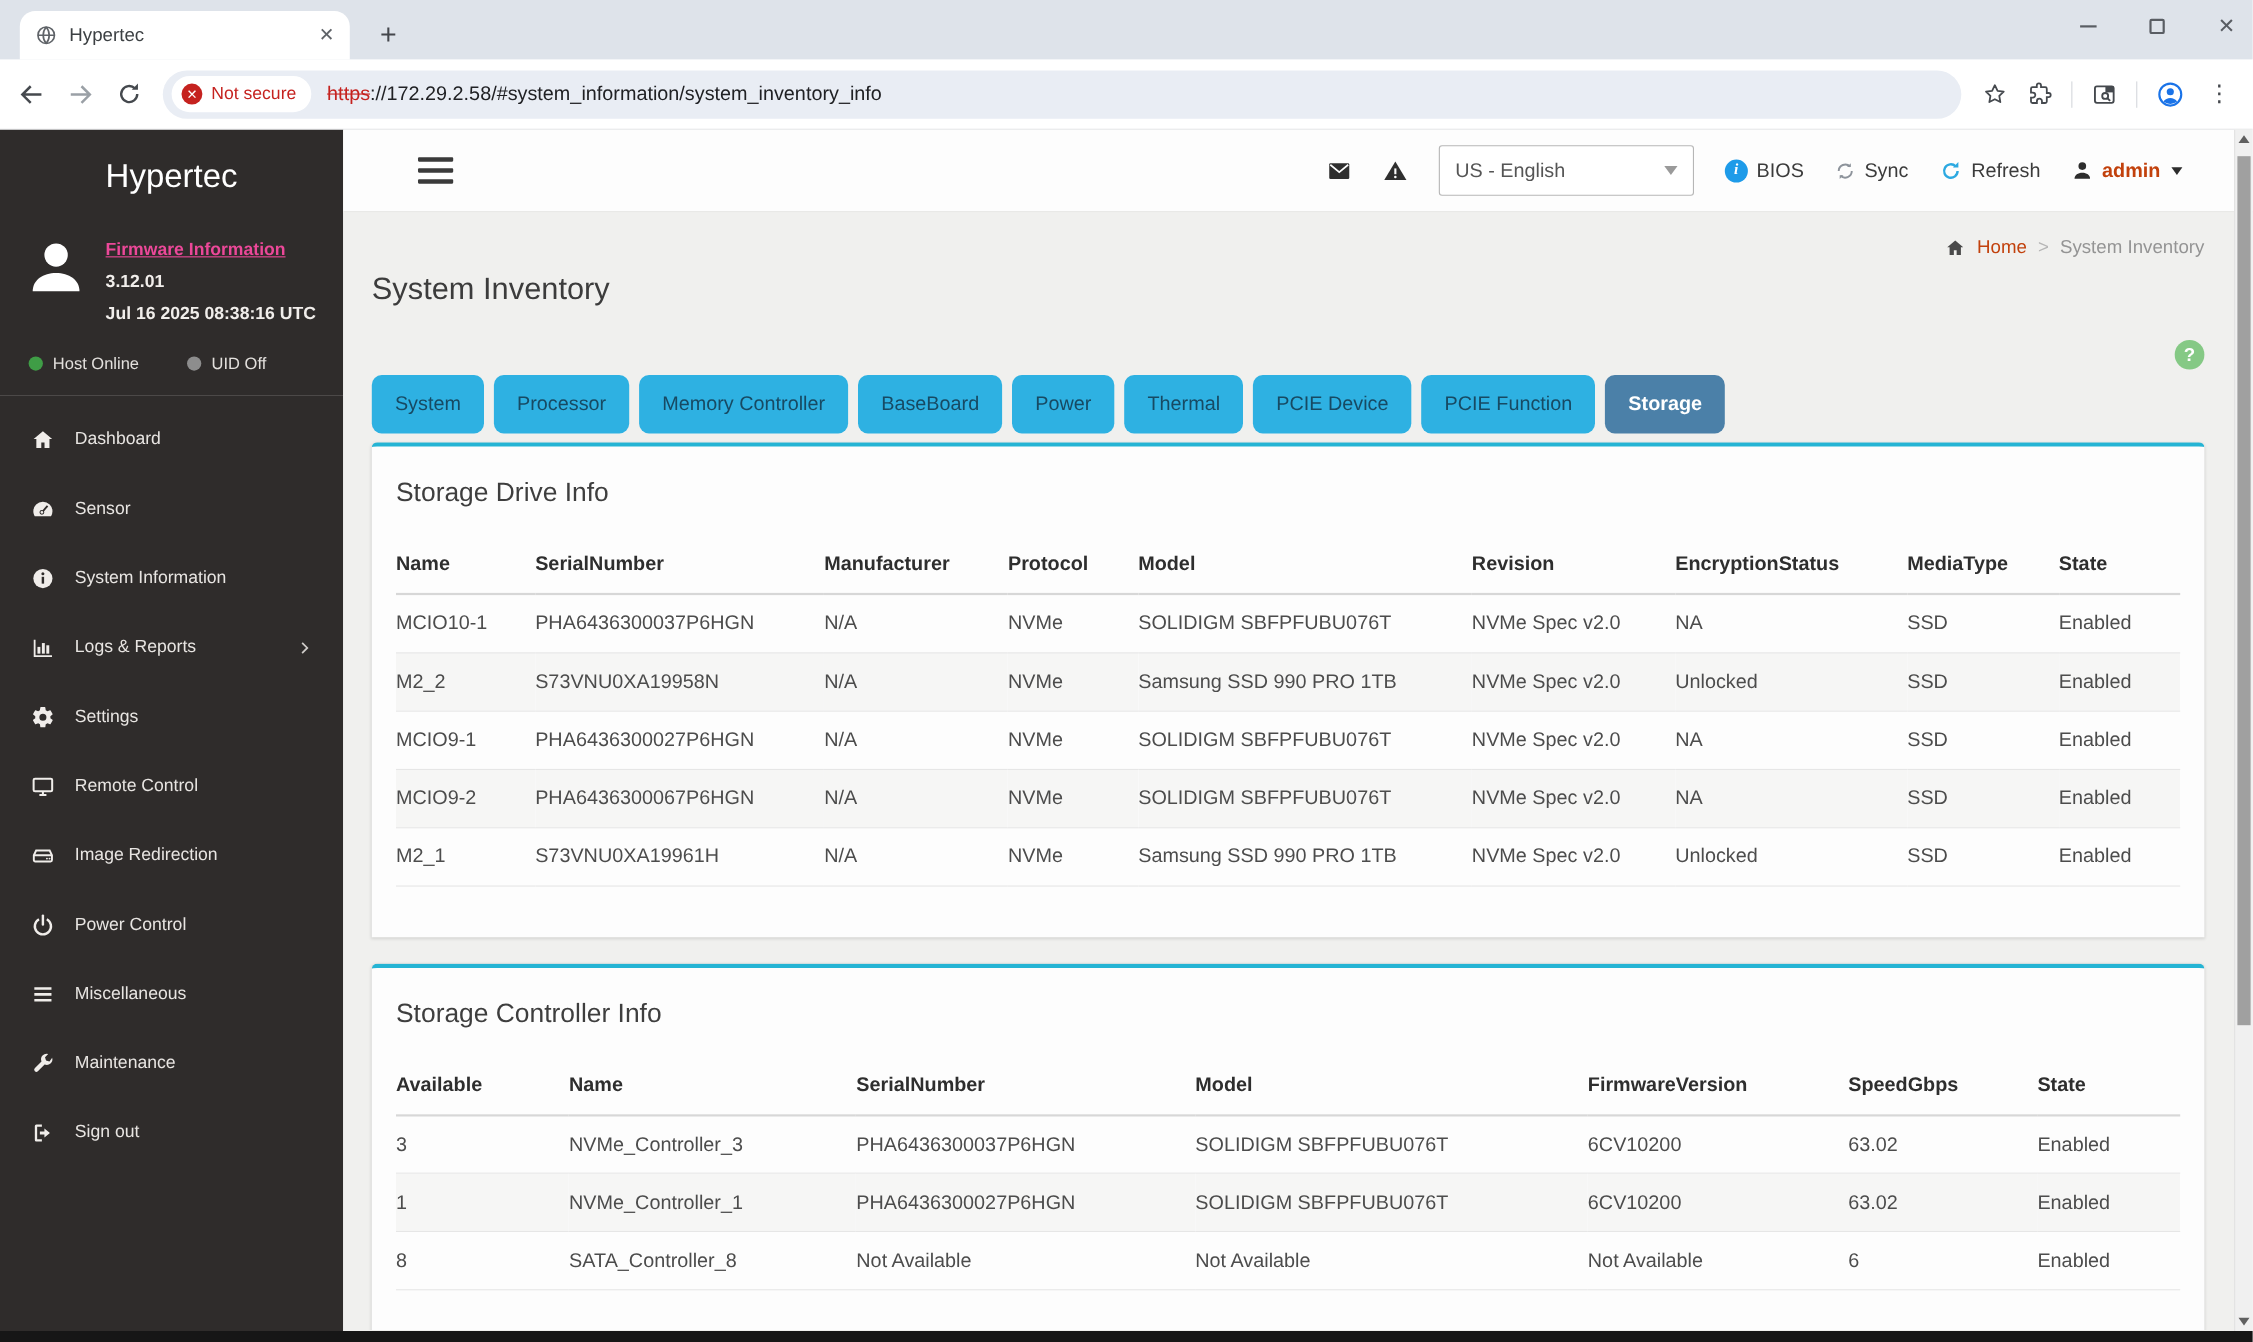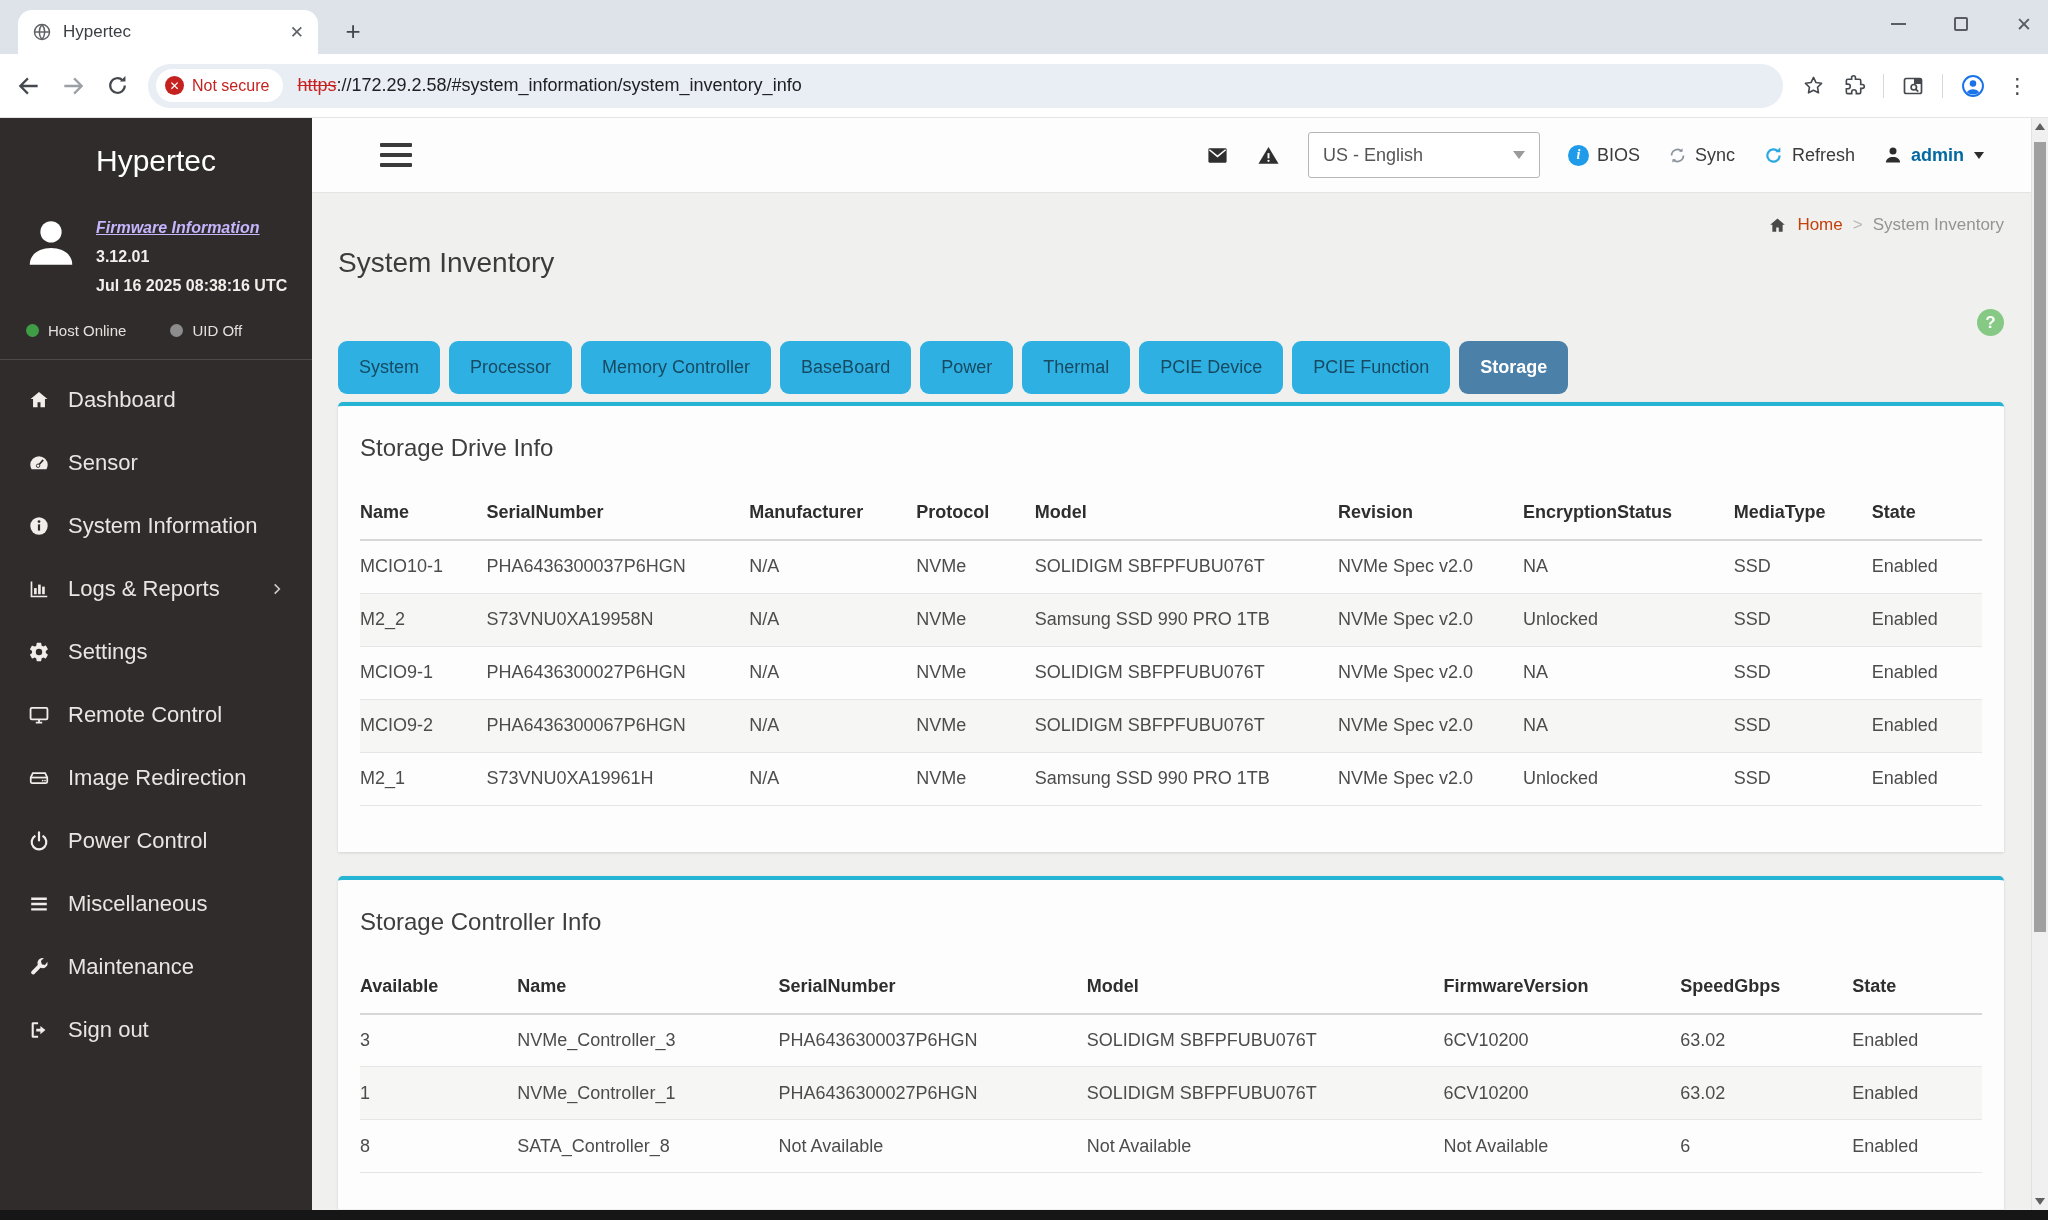--- a/index.html
+++ b/index.html
@@ -41,50 +41,50 @@
   .app { position:absolute; top:118px; left:0; right:0; bottom:10px; display:flex; }
   .bottom-strip { position:absolute; left:0; right:0; bottom:0; height:10px; background:#161616; }
 
   
   .sidebar { width:312px; flex-shrink:0; background:#2f2c2b; color:#e9e6e3; overflow:hidden; }
   .brand { text-align:center; padding-top:26px; font-size:30px; color:#fff; }
   .sprofile { display:flex; padding:36px 20px 0 22px; gap:16px; }
   .avatar { width:58px; height:58px; color:#fff; flex-shrink:0; }
   .avatar svg { width:58px; height:58px; }
   .fwinfo { font-size:16px; font-weight:bold; line-height:1.8; color:#f1eeeb; }
-  .fwlink { text-decoration:underline; cursor:pointer; color:#c4b5fd; display:inline-block;font-style:italic; }
+  .fwlink { text-decoration:underline; cursor:pointer; color:#ec4899; display:inline-block; }
   .sstatus { display:flex; gap:44px; padding:22px 0 0 26px; font-size:15px; color:#e3e0dd; align-items:center; }
   .sstatus .st { display:flex; align-items:center; gap:9px; }
   .dot { width:13px; height:13px; border-radius:50%; display:inline-block; }
   .dot.green { background:#3f9d46; }
   .dot.gray { background:#8d8d8d; }
   .sdivider { border-top:1px solid rgba(255,255,255,.14); margin-top:20px; }
   .smenu { padding-top:8px; }
   .mitem { display:flex; align-items:center; height:63px; padding:0 26px; cursor:pointer; color:#e8e5e2; }
   .micon { width:26px; height:24px; color:#f0edea; margin-right:16px; }
   .micon svg { width:22px; height:22px; }
-  .mlabel { font-size:22px; }
+  .mlabel { font-size:16px; }
   .chev { margin-left:auto; width:18px; height:18px; color:#cfccc9; }
   .chev svg { width:16px; height:16px; }
 
   
   .main { flex:1; background:#f0f0ee; position:relative; overflow:hidden; }
   .apptopbar { height:75px; background:#fdfdfd; border-bottom:1px solid #e4e4e2; display:flex; align-items:center; padding:0 64px 0 68px; }
   .hamburger { width:32px; height:24px; display:flex; flex-direction:column; justify-content:space-between; cursor:pointer; }
   .hamburger i { height:4px; background:#3a3a3a; border-radius:1px; }
   .atb-right { margin-left:auto; display:flex; align-items:center; gap:28px; }
   .atb-ic { width:23px; height:23px; color:#2f2f2f; }
   .lang-select { width:232px; height:46px; background:#fff; border:1px solid #b6b6b6; border-radius:3px; display:flex; align-items:center; padding:0 14px; font-size:18px; color:#555; }
   .lang-caret { margin-left:auto; width:0; height:0; border-left:6px solid transparent; border-right:6px solid transparent; border-top:8px solid #9a9a9a; }
   .tb-item { display:flex; align-items:center; gap:8px; font-size:18px; color:#3b3b3b; cursor:pointer; }
   .bios-ic { width:21px; height:21px; border-radius:50%; background:#1e9be9; color:#fff; font-size:14px; font-weight:bold; font-family:"Liberation Serif",serif; font-style:italic; display:flex; align-items:center; justify-content:center; }
   .sync-ic { width:19px; height:19px; color:#8d939b; }
   .refresh-ic { width:21px; height:21px; color:#2da9e1; }
   .user-ic { width:20px; height:20px; color:#2d2d2d; }
-  .user-name { font-weight:bold; color:#0369a1; }
+  .user-name { font-weight:bold; color:#c2410c; }
   .user-caret { width:0; height:0; border-left:5.5px solid transparent; border-right:5.5px solid transparent; border-top:7px solid #2d2d2d; margin-left:2px; }
 
   .content { position:relative; padding:20px 44px 0 26px; height:calc(100% - 76px); overflow:hidden; }
   .crumbs { display:flex; justify-content:flex-end; align-items:center; gap:10px; height:24px; font-size:17px; }
   .crumb-home-ic { width:19px; height:19px; color:#4a4a4a; }
   .crumb-home { color:#c2410c; cursor:pointer; }
   .crumb-sep { color:#b5b5b5; }
   .crumb-cur { color:#949494; }
   .page-title { font-size:28px; font-weight:400; color:#3c3c3c; margin-top:10px; height:40px; }
   .help-badge { position:absolute; right:44px; top:116px; width:27px; height:27px; border-radius:50%; background:#85c985; color:#fff; font-size:17px; font-weight:bold; display:flex; align-items:center; justify-content:center; cursor:pointer; }

